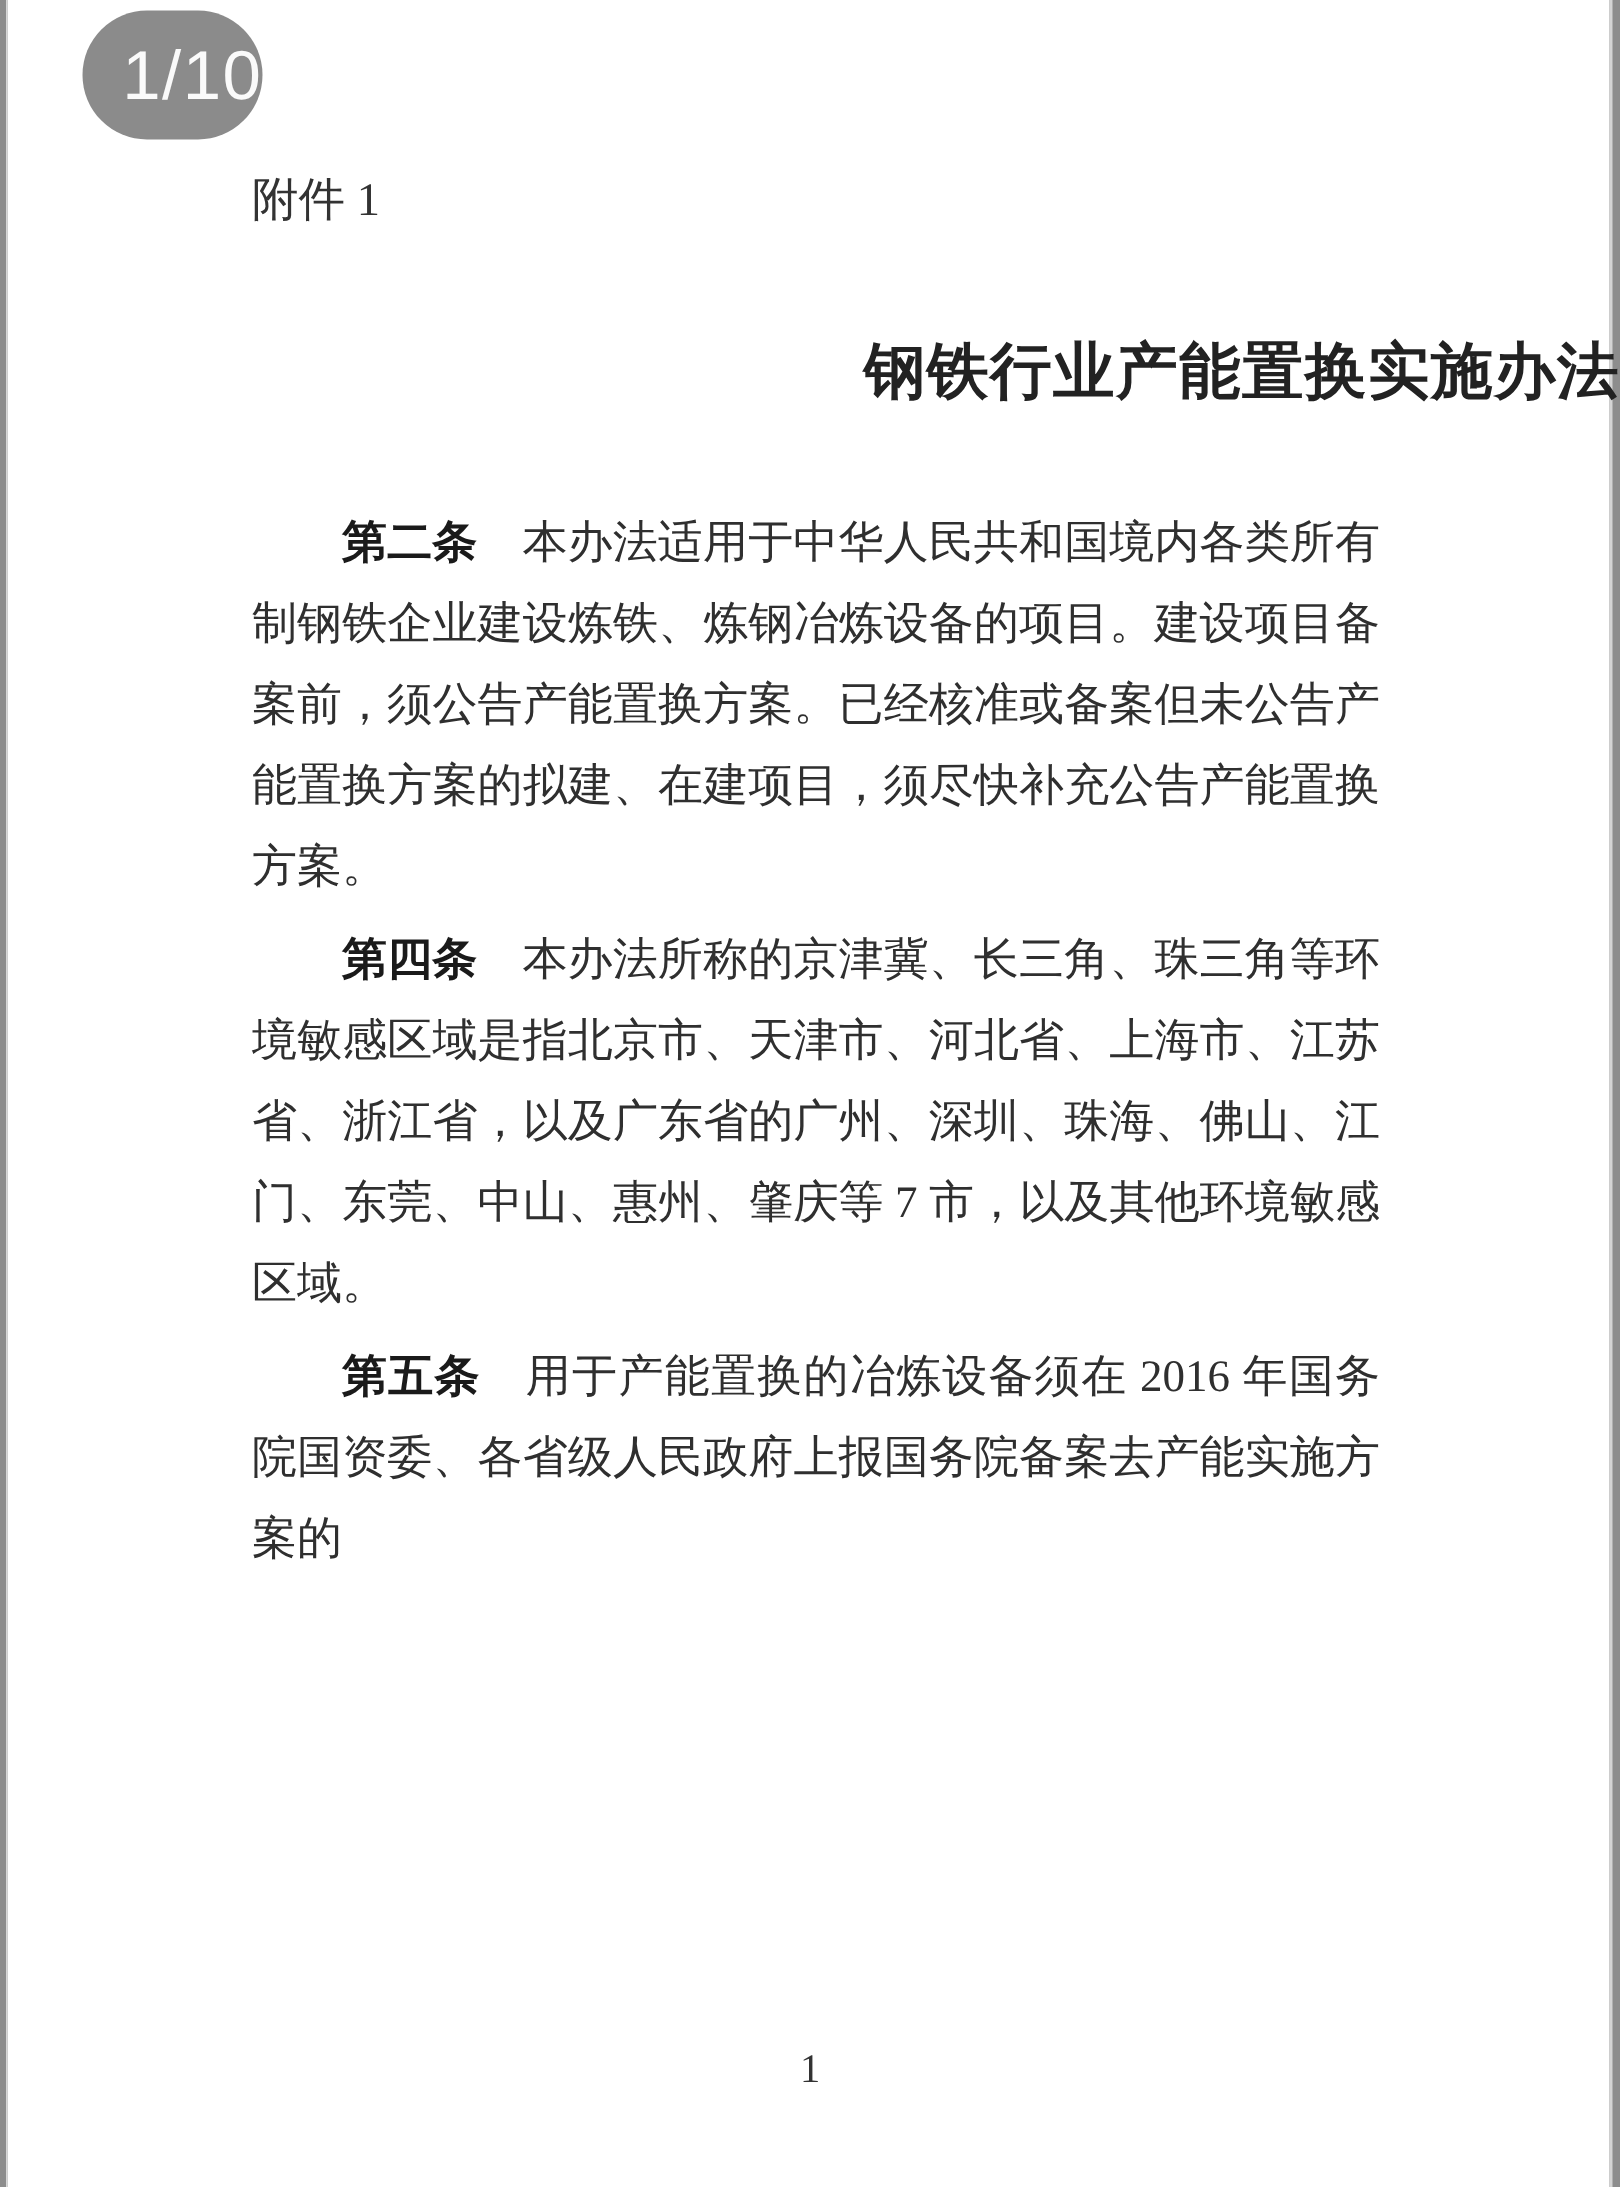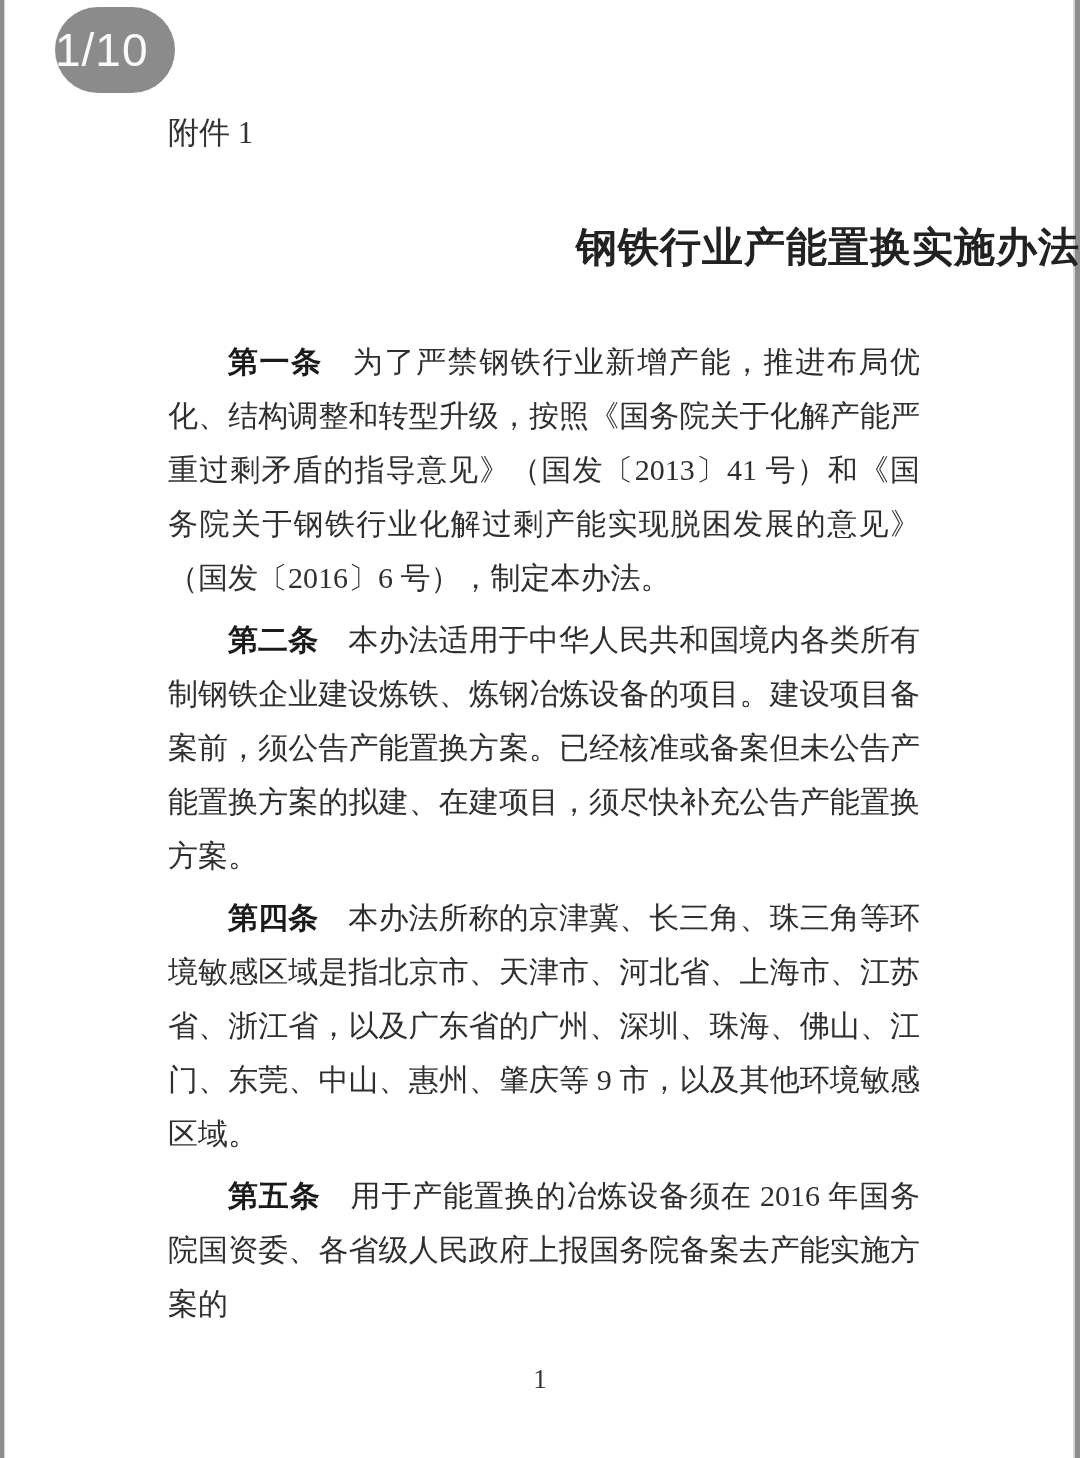--- a/index.html
+++ b/index.html
@@ -20,21 +20,21 @@
   }
   .edge-strip.left  { left: 0; width: 5px; border-right: 1px solid #d8d8d8; }
   .edge-strip.right { right: 0; width: 7px; border-left: 2px solid #d4d4d4; }
 
   .page-badge {
     position: absolute;
     left: 55px; top: 7px;
     width: 120px; height: 86px;
     background: #8b8b8b;
     border-radius: 43px;
-    display: flex; align-items: center; justify-content: flex-start;
+    display: flex; align-items: center; justify-content: flex-end;
     font-family: "Liberation Sans", sans-serif;
     font-size: 46px;
     color: #fafafa;
     letter-spacing: 1px;
   }
 
   .page {
     position: absolute;
     left: 0; top: 0; right: 0; bottom: 0;
   }
@@ -89,26 +89,25 @@
   <div class="edge-strip right"></div>
 
   <div class="page">
 
     <div class="attachment">附件 1</div>
 
     <h1 class="title">钢铁行业产能置换实施办法</h1>
 
     <div class="body">
 
-      <p class="para"><b class="term">第一条</b><span>为了严禁钢铁行业新增产能，推进布局优化、结构调整和转型升级，按照《国务院关于化解产能严重过剩矛盾的指导意见》（国发〔2013〕41 号）和《国务院关于钢铁行业化解过剩产能实现脱困发展的意见》（国发〔2016〕6 号），制定本办法。</span></p>
 
       <p class="para"><b class="term">第二条</b><span>本办法适用于中华人民共和国境内各类所有制钢铁企业建设炼铁、炼钢冶炼设备的项目。建设项目备案前，须公告产能置换方案。已经核准或备案但未公告产能置换方案的拟建、在建项目，须尽快补充公告产能置换方案。</span></p>
 
 
-      <p class="para"><b class="term">第四条</b><span>本办法所称的京津冀、长三角、珠三角等环境敏感区域是指北京市、天津市、河北省、上海市、江苏省、浙江省，以及广东省的广州、深圳、珠海、佛山、江门、东莞、中山、惠州、肇庆等 9 市，以及其他环境敏感区域。</span></p>
+      <p class="para"><b class="term">第四条</b><span>本办法所称的京津冀、长三角、珠三角等环境敏感区域是指北京市、天津市、河北省、上海市、江苏省、浙江省，以及广东省的广州、深圳、珠海、佛山、江门、东莞、中山、惠州、肇庆等 7 市，以及其他环境敏感区域。</span></p>
 
       <p class="para"><b class="term">第五条</b><span>用于产能置换的冶炼设备须在 2016 年国务院国资委、各省级人民政府上报国务院备案去产能实施方案的</span></p>
 
     </div>
 
     <div class="page-number">1</div>
 
   </div>
 
   <div class="page-badge">

